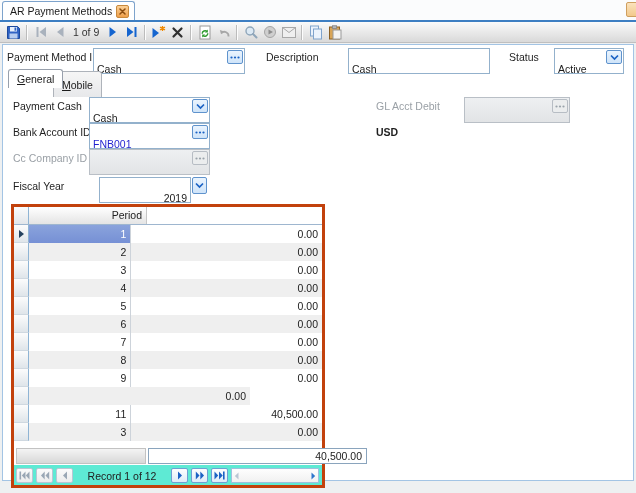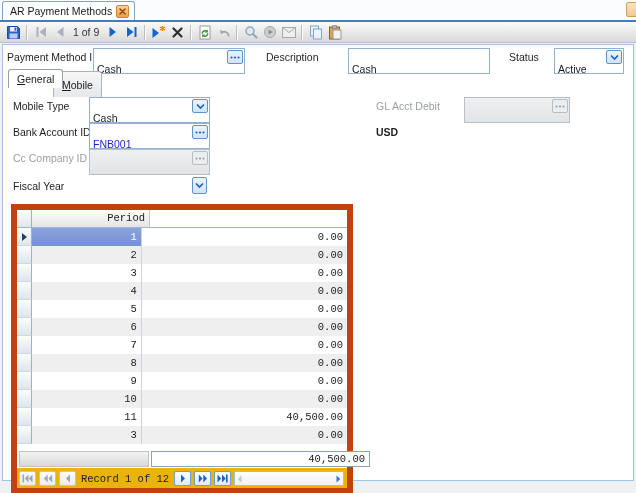--- a/index.html
+++ b/index.html
@@ -64,22 +64,22 @@
   .pgtab{
     position:absolute;top:24px;height:19px;box-sizing:border-box;display:flex;align-items:center;
     padding:0 8px;border:1px solid #98a0ac;border-bottom:none;border-radius:3px 3px 0 0;
   }
   .pgtab .tab-lbl{display:inline-block;}
   .pgtab .tab-lbl::first-letter{text-decoration:underline;}
   .pgtab.active{left:5px;background:#fff;z-index:2;}
   .pgtab.inactive{left:50px;top:26px;height:26px;background:linear-gradient(#f6f6f6,#e7e8ea);border-color:#aeb3ba;z-index:1;}
   
   .grid{
-    position:absolute;left:8px;top:159px;width:342px;box-sizing:border-box;
-    border:6px solid #c2410c;background:#fff;font-family:Liberation Mono, monospace;
+    position:absolute;left:8px;top:159px;width:314px;box-sizing:border-box;
+    border:3px solid #c2410c;background:#fff;
   }
   .ghead{display:flex;height:17px;border-bottom:1px solid #9eb6cf;}
   .ghcell{
     box-sizing:border-box;background:linear-gradient(#ffffff,#e4e4e4);
     border-right:1px solid #c6c6c6;line-height:16px;text-align:right;padding-right:4px;color:#222;
   }
   .ghsel{width:15px;border-right:1px solid #8fb4d4;background:linear-gradient(#fcfcfc,#e2e6ea);}
   .ghperiod{width:118px;}
   .ghpay{width:221px;border-right:none;}
   .grow{display:flex;height:18px;}
@@ -99,21 +99,21 @@
   .gspacer{height:6px;background:#fff;}
   .gtotalrow{position:relative;height:18px;background:#fff;}
   .gtotal-bar{
     position:absolute;left:2px;top:1px;width:130px;height:16px;box-sizing:border-box;
     background:linear-gradient(#f4f4f4,#d8d8d8);border:1px solid #c2c2c2;
   }
   .gtotal-cell{
     position:absolute;left:134px;top:1px;width:219px;height:16px;box-sizing:border-box;
     background:#fff;border:1px solid #8aa4bd;text-align:right;line-height:14px;padding-right:4px;
   }
-  .gnav{height:19px;display:flex;align-items:center;gap:3px;padding:1px 2px 0 2px;background:#eab308;}
+  .gnav{height:19px;display:flex;align-items:center;gap:3px;padding:1px 2px 0 2px;background:#5eead4;}
   .navbtn{
     width:17px;height:15px;box-sizing:border-box;flex:0 0 auto;border-radius:2px;
     border:1px solid #6f9fd2;background:linear-gradient(#fdfefe,#ddebf8);
     display:flex;align-items:center;justify-content:center;
   }
   .navbtn.dis{border-color:#b9c6d4;background:linear-gradient(#fbfbfb,#ececec);}
   .recstat{min-width:92px;text-align:center;color:#222;flex:0 0 auto;}
   .hscroll{
     flex:1;height:15px;box-sizing:border-box;border:1px solid #9fc0de;margin-right:1px;
     background:linear-gradient(#fefefe,#f1f1f1);
@@ -259,21 +259,21 @@
     </span>
   </div>
 
   <div class="pgtab inactive">
     <span class="tab-lbl">Mobile</span>
   </div>
   <div class="pgtab active">
     <span class="tab-lbl">General</span>
   </div>
 
-  <span class="lbl" style="left:10px;top:55px;">Mobile Type</span>
+  <span class="lbl" style="left:10px;top:55px;">Payment Cash</span>
   <div class="field" style="left:86px;top:52px;width:121px;">
     <span class="val">Cash</span>
     <span class="sidebtn">
       <svg width="9" height="7" viewBox="0 0 9 7">
           <path d="M1 1.5l3.5 3.5L8 1.5" stroke="#1b62c4" stroke-width="1.7" fill="none"></path>
         </svg>
     </span>
   </div>
   <span class="lbl dis" style="left:373px;top:55px;">GL Acct Debit</span>
   <div class="field dis" style="left:461px;top:52px;width:106px;">
@@ -306,20 +306,23 @@
     <span class="sidebtn dis">
       <svg width="10" height="3" viewBox="0 0 10 3" fill="currentColor">
           <circle cx="1.5" cy="1.5" r="1.1"></circle>
           <circle cx="5" cy="1.5" r="1.1"></circle>
           <circle cx="8.5" cy="1.5" r="1.1"></circle>
         </svg>
     </span>
   </div>
 
   <span class="lbl" style="left:10px;top:135px;">Fiscal Year</span>
+  <div class="field num-right" style="left:96px;top:132px;width:92px;">
+    <span class="val">2019</span>
+  </div>
   <span class="freestanding" style="left:189px;top:132px;">
     <svg width="9" height="7" viewBox="0 0 9 7">
         <path d="M1 1.5l3.5 3.5L8 1.5" stroke="#1b62c4" stroke-width="1.7" fill="none"></path>
       </svg>
   </span>
 
   <div class="grid">
     <div class="ghead">
       <div class="ghcell ghsel"></div>
       <div class="ghcell ghperiod">Period</div>
@@ -367,21 +370,20 @@
           <div class="gcell gperiod">8</div>
           <div class="gcell gpay">0.00</div>
         </div>
         <div class="grow">
           <div class="gsel"></div>
           <div class="gcell gperiod">9</div>
           <div class="gcell gpay">0.00</div>
         </div>
         <div class="grow alt">
           <div class="gsel"></div>
-          <div class="gcell gperiod">10</div>
           <div class="gcell gpay">0.00</div>
         </div>
         <div class="grow">
           <div class="gsel"></div>
           <div class="gcell gperiod">11</div>
           <div class="gcell gpay">40,500.00</div>
         </div>
         <div class="grow alt">
           <div class="gsel"></div>
           <div class="gcell gperiod">3</div>

